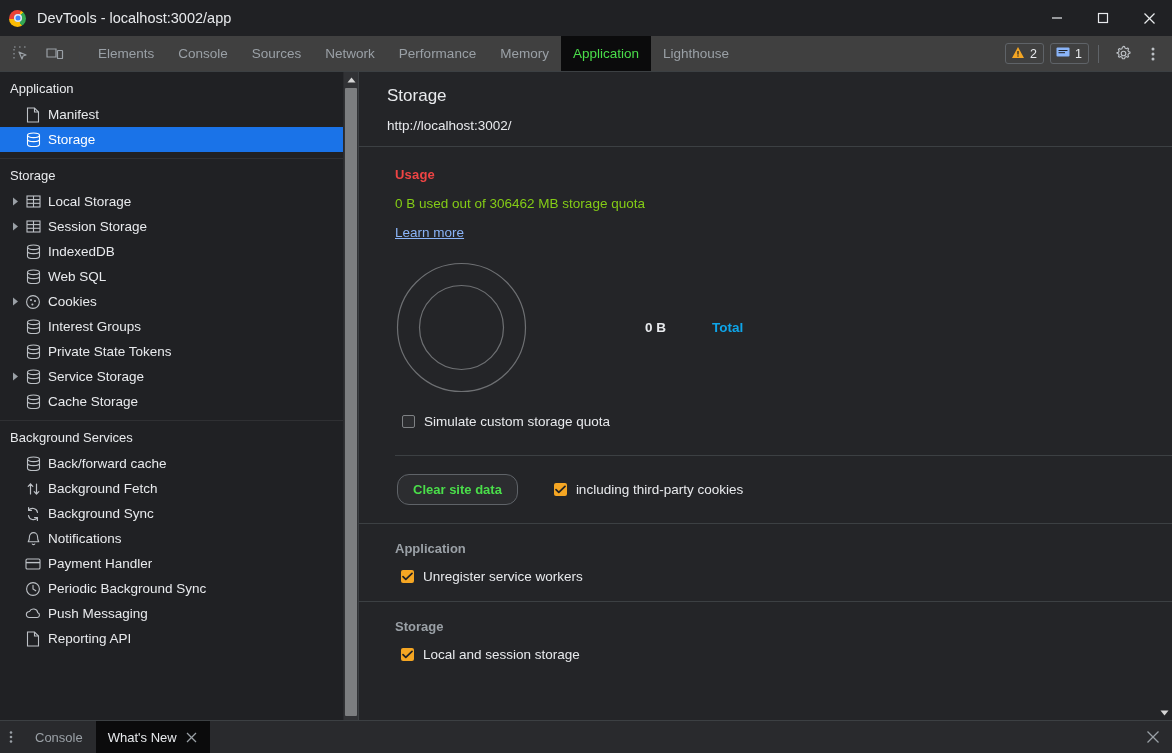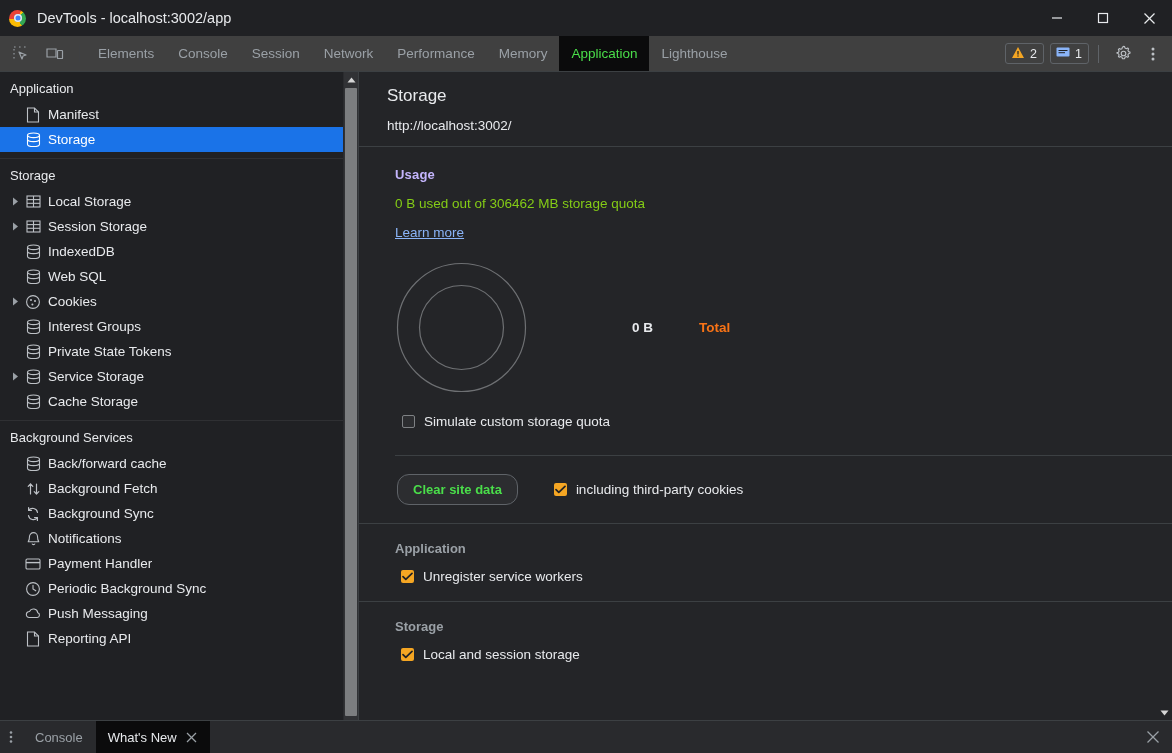--- a/index.html
+++ b/index.html
@@ -130,29 +130,29 @@
     display:flex; flex-direction:column;
     position: relative;
     overflow: hidden;
   }
   .panel-inner { flex:1 1 auto; overflow:hidden; }
   .p-header { padding: 14px 0 13px 28px; border-bottom: 1px solid #3c4043; }
   .p-title { font-size: 17px; color:#e8eaed; margin-bottom: 12px; }
   .p-url { font-size: 13.5px; color:#e8eaed; }
 
   .p-section { padding: 20px 0 0 36px; }
-  .p-section-head { font-size: 13px; font-weight: bold; color:#c4b5fd; margin-bottom: 14px; letter-spacing:.2px; }
+  .p-section-head { font-size: 13px; font-weight: bold; color:#ef4444; margin-bottom: 14px; letter-spacing:.2px; }
   .p-usage { font-size: 13.5px; color:#84cc16; margin-bottom: 12px; }
   .p-link { font-size: 13.5px; color:#8ab4f8; text-decoration: underline; }
 
-  .donut-row { display:flex; align-items:center; margin-top: 20px; }
+  .donut-row { display:flex; align-items:center; margin-top: 20px; gap: 13px; }
   .donut { width:133px; height:133px; flex:0 0 133px; }
   .legend { display:flex; align-items:center; margin-left: 104px; }
   .legend-val { font-size: 13.5px; font-weight:bold; color:#e8eaed; }
-  .legend-label { font-size: 13.5px; font-weight:bold; color:#f97316; margin-left: 46px; }
+  .legend-label { font-size: 13.5px; font-weight:bold; color:#0ea5e9; margin-left: 46px; }
 
   .cb-row { display:flex; align-items:center; }
   .cb-row.quota { margin-top: 20px; margin-left: 7px; }
   .cb {
     width: 13px; height: 13px; flex:0 0 13px; border-radius: 2px;
     display:flex; align-items:center; justify-content:center;
   }
   .cb.off { border: 1px solid #7e8184; background:#2c2d30; }
   .cb.on { background:#f5a623; }
   .cb.on svg { display:block; }
@@ -231,21 +231,21 @@
     <div class="tb-icon">
       <svg width="18" height="16" viewBox="0 0 18 16">
         <path d="M1 3h9v8H1z" fill="none" stroke="currentColor" stroke-width="1.2"></path>
         <rect x="11.5" y="4.5" width="5" height="8" fill="none" stroke="currentColor" stroke-width="1.2" rx="0.6"></rect>
       </svg>
     </div>
     <div class="tb-sep"></div>
     <div class="tabs">
       <div class="tab">Elements</div>
       <div class="tab">Console</div>
-      <div class="tab">Session</div>
+      <div class="tab">Sources</div>
       <div class="tab">Network</div>
       <div class="tab">Performance</div>
       <div class="tab">Memory</div>
       <div class="tab active">Application</div>
       <div class="tab">Lighthouse</div>
     </div>
     <div class="tb-right">
       <div class="badge">
         <span>
           <svg width="14" height="13" viewBox="0 0 14 13">

